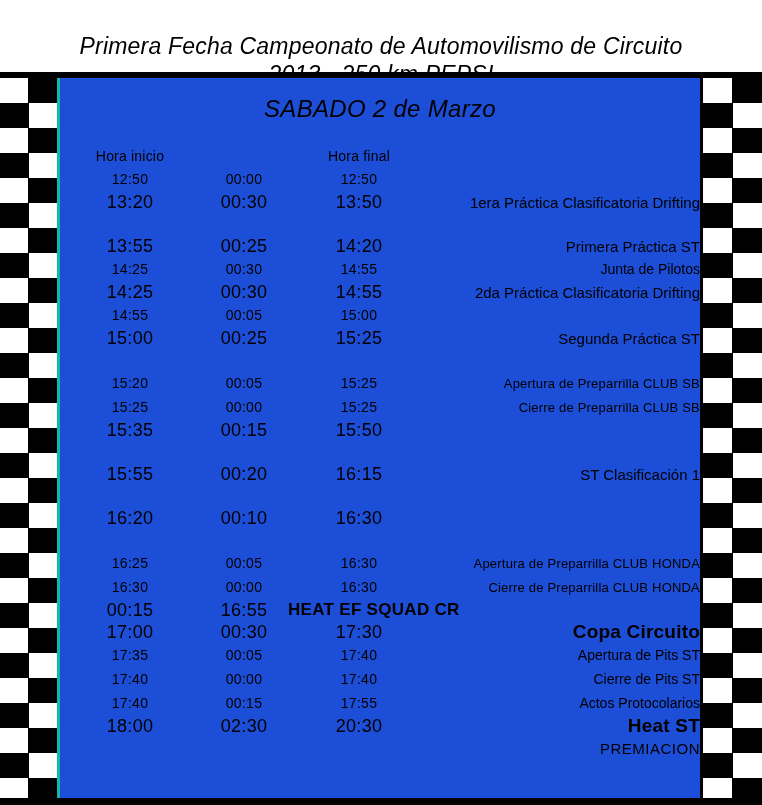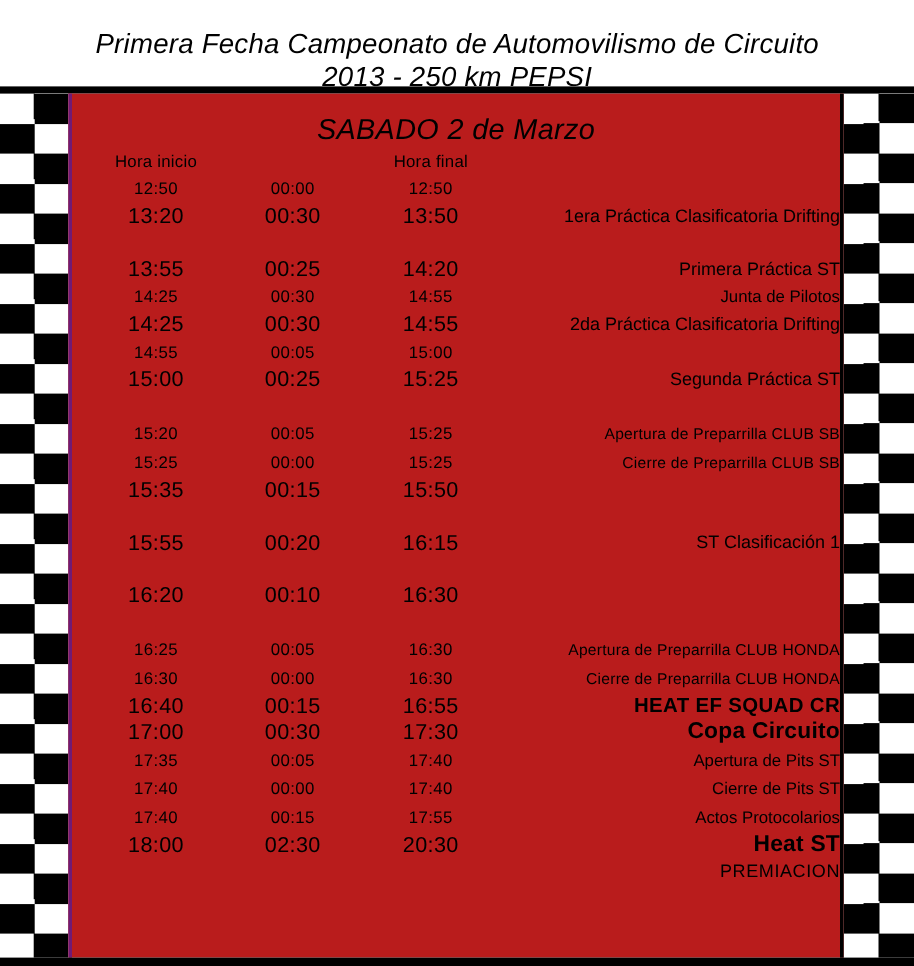--- a/index.html
+++ b/index.html
@@ -2,45 +2,45 @@
 <html><head>
 <meta charset="utf-8">
 <style>
   html,body{margin:0;padding:0}
   body{
     width:762px;height:805px;overflow:hidden;
     background:#ffffff;color:#000000;
     font-family:"Liberation Sans",sans-serif;
   }
   
-  .title-block{height:72px;box-sizing:border-box;padding-top:22px;text-align:center;font-style:italic}
+  .title-block{height:72px;box-sizing:border-box;padding-top:32px;text-align:center;font-style:italic}
   .title-line{font-size:23px;line-height:28px;letter-spacing:.2px}
   
   .band{position:relative;height:733px;background:#ffffff}
   .bar{position:absolute;left:0;right:0;background:#000000}
   .bar.top{top:0;height:6px}
   .bar.bottom{bottom:0;height:7px}
   .checker{
     position:absolute;top:6px;bottom:7px;
     background:repeating-conic-gradient(#000000 0% 25%, #ffffff 0% 50%);
   }
   .checker.left{left:0;width:57px;background-size:57px 50px}
   .checker.right{right:0;width:59px;background-size:59px 50px}
   .content{
     position:absolute;top:6px;bottom:7px;left:57px;right:59px;
-    background:#b91c1c;border-left:3px solid #701a75;border-right:3px solid #000000;
+    background:#1d4ed8;border-left:3px solid #14b8a6;border-right:3px solid #000000;
     overflow:hidden;
   }
   
   .day-header{margin-top:16px;text-align:center;font-style:italic;font-size:24px;line-height:30px;letter-spacing:.3px}
   
   .row{display:grid;grid-template-columns:140px 88px 142px 1fr;align-items:center;height:22px}
   .row.r-sm{height:24px}
   .row.gap{margin-top:22px}
-  .col-headers{height:20px}
+  .col-headers{margin-top:22px;height:20px}
   .rows{margin-top:1px}
   .t{text-align:center;font-size:14px;letter-spacing:.3px;white-space:nowrap}
   .hdr{font-size:14px;letter-spacing:.2px}
   .row.bold .t{font-weight:400;font-size:18px;letter-spacing:.3px}
   .lbl{text-align:right;white-space:nowrap}
   .lbl-md{font-size:15px}
   .lbl-sm{font-size:14px}
   .lbl-tech{font-size:13px;letter-spacing:.2px}
   .lbl-heat{font-size:17px;font-weight:700;letter-spacing:.3px}
   .lbl-lg{font-size:19px;font-weight:700;letter-spacing:.2px}
@@ -148,21 +148,20 @@
             <div class="t">16:30</div>
             <div class="lbl lbl-tech">Apertura de Preparrilla CLUB HONDA</div>
           </div>
           <div class="row r-sm">
             <div class="t">16:30</div>
             <div class="t">00:00</div>
             <div class="t">16:30</div>
             <div class="lbl lbl-tech">Cierre de Preparrilla CLUB HONDA</div>
           </div>
           <div class="row bold">
-            <div class="t">16:40</div>
             <div class="t">00:15</div>
             <div class="t">16:55</div>
             <div class="lbl lbl-heat">HEAT EF SQUAD CR</div>
           </div>
           <div class="row bold">
             <div class="t">17:00</div>
             <div class="t">00:30</div>
             <div class="t">17:30</div>
             <div class="lbl lbl-lg">Copa Circuito</div>
           </div>

